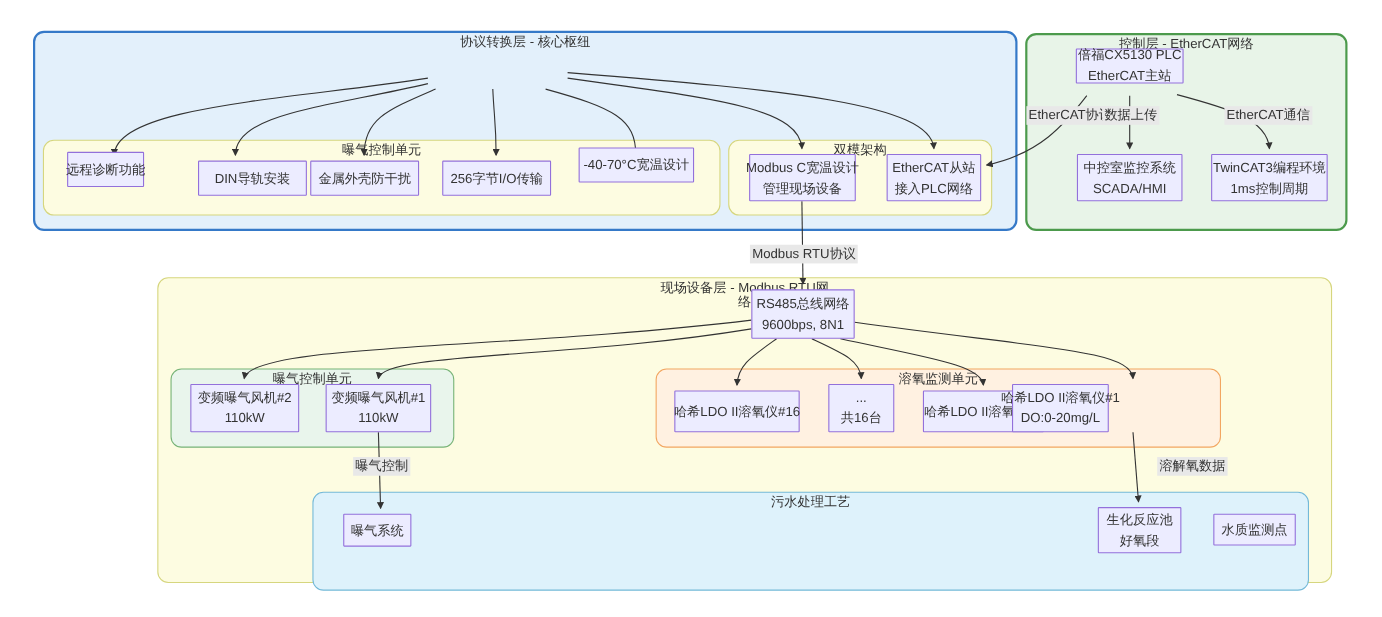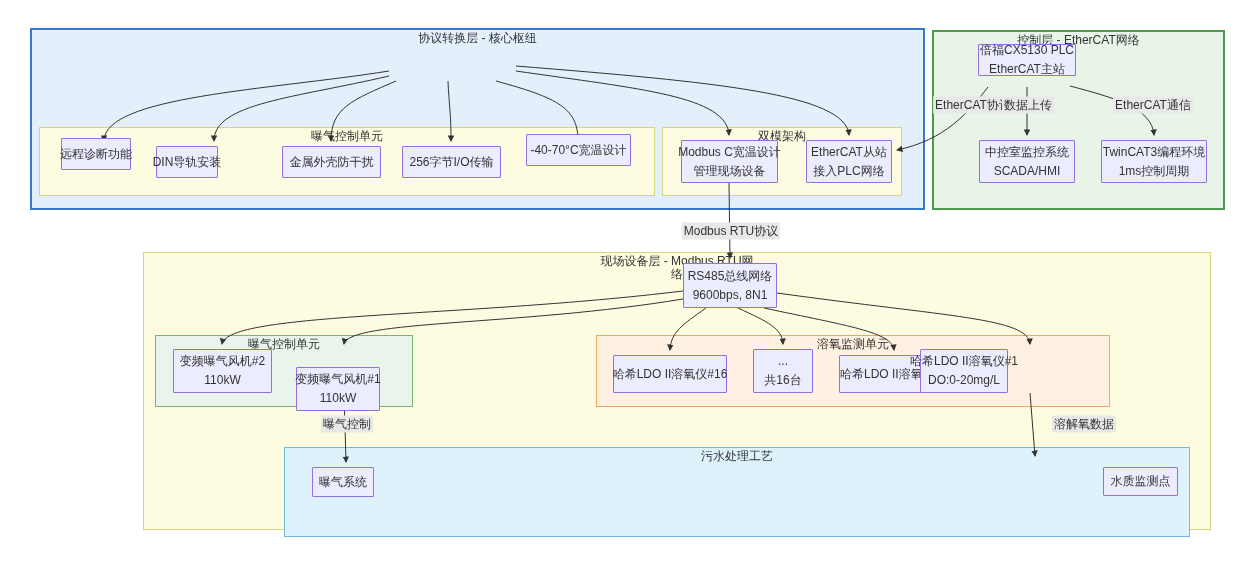--- a/index.html
+++ b/index.html
@@ -1,20 +1,20 @@
 <!DOCTYPE html>
 <html style="--node-fill: #ECECFF; --node-border: #9370DB; --blue-fill: #e3f0fb; --blue-border: #3579c8; --green-fill: #e8f4e8; --green-border: #4c9a4c; --yellow-fill: #fdfce1; --yellow-border: #d6d67e; --aeration-fill: #e9f5ec; --aeration-border: #77b377; --oxygen-fill: #fff1e1; --oxygen-border: #f2a661; --sewage-fill: #def2fb; --sewage-border: #74b9d8; --edge: #333333; --label-bg: #e8e8e8; --text: #333333;"><head>
 <meta charset="utf-8">
 <style>
   html,body{margin:0;padding:0;background:#ffffff;}
   body{font-family:"Liberation Sans","DejaVu Sans",sans-serif;color:var(--text,#333);}
   .canvas{position:relative;width:1256px;height:561px;background:#fff;overflow:hidden;}
 
   
-  .cluster{position:absolute;box-sizing:border-box;border-radius:0;}
+  .cluster{position:absolute;box-sizing:border-box;border-radius:10px;}
   .cluster-title{position:absolute;top:2px;left:50%;transform:translateX(-50%);
     font-size:12px;line-height:1.1;white-space:nowrap;color:var(--text,#333);text-align:center;}
   .cluster-title.wrap{white-space:normal;width:158px;}
 
   .c-blue  {background:var(--blue-fill);  border:2px solid var(--blue-border);}
   .c-green {background:var(--green-fill); border:2px solid var(--green-border);}
   .c-yellow{background:var(--yellow-fill);border:1px solid var(--yellow-border);}
   .c-aer   {background:var(--aeration-fill);border:1px solid var(--aeration-border);}
   .c-oxy   {background:var(--oxygen-fill);border:1px solid var(--oxygen-border);}
   .c-sew   {background:var(--sewage-fill);border:1px solid var(--sewage-border);}
@@ -95,21 +95,21 @@
       <path d="M 777 293 C 950 317, 1028 318, 1030 344" marker-end="url(#arrow)"></path>
       <path d="M 344 393 L 346 462" marker-end="url(#arrow)"></path>
       <path d="M 1030 393 L 1035 456" marker-end="url(#arrow)"></path>
     </g>
   </svg>
 
 
   <div class="node" style="left:61px;top:138px;width:70px;height:32px">
     <span>远程诊断功能</span>
   </div>
-  <div class="node" style="left:156px;top:146px;width:62px;height:32px">
+  <div class="node" style="left:180px;top:146px;width:99px;height:32px">
     <span>DIN导轨安装</span>
   </div>
   <div class="node" style="left:282px;top:146px;width:99px;height:32px">
     <span>金属外壳防干扰</span>
   </div>
   <div class="node" style="left:402px;top:146px;width:99px;height:32px">
     <span>256字节I/O传输</span>
   </div>
   <div class="node" style="left:526px;top:134px;width:105px;height:32px">
     <span>-40-70°C宽温设计</span>
@@ -139,21 +139,21 @@
 
   <div class="node" style="left:683px;top:263px;width:94px;height:45px">
     <span>RS485总线网络</span>
     <span>9600bps, 8N1</span>
   </div>
 
   <div class="node" style="left:173px;top:349px;width:99px;height:44px">
     <span>变频曝气风机#2</span>
     <span>110kW</span>
   </div>
-  <div class="node" style="left:296px;top:367px;width:84px;height:44px">
+  <div class="node" style="left:296px;top:349px;width:96px;height:44px">
     <span>变频曝气风机#1</span>
     <span>110kW</span>
   </div>
 
   <div class="node" style="left:613px;top:355px;width:114px;height:38px">
     <span>哈希LDO II溶氧仪#16</span>
   </div>
   <div class="node" style="left:753px;top:349px;width:60px;height:44px">
     <span>...</span>
     <span>共16台</span>
@@ -162,20 +162,24 @@
     <span>哈希LDO II溶氧仪#2</span>
   </div>
   <div class="node" style="left:920px;top:349px;width:88px;height:44px">
     <span>哈希LDO II溶氧仪#1</span>
     <span>DO:0-20mg/L</span>
   </div>
 
   <div class="node" style="left:312px;top:467px;width:62px;height:30px">
     <span>曝气系统</span>
   </div>
+  <div class="node" style="left:998px;top:461px;width:76px;height:42px">
+    <span>生化反应池</span>
+    <span>好氧段</span>
+  </div>
   <div class="node" style="left:1103px;top:467px;width:75px;height:29px">
     <span>水质监测点</span>
   </div>
 
   <div class="edge-label" style="left:973px;top:105px">EtherCAT协议</div>
   <div class="edge-label" style="left:1028px;top:105px">数据上传</div>
   <div class="edge-label" style="left:1153px;top:105px">EtherCAT通信</div>
   <div class="edge-label" style="left:731px;top:231px">Modbus RTU协议</div>
   <div class="edge-label" style="left:347px;top:424px">曝气控制</div>
   <div class="edge-label" style="left:1084px;top:424px">溶解氧数据</div>

